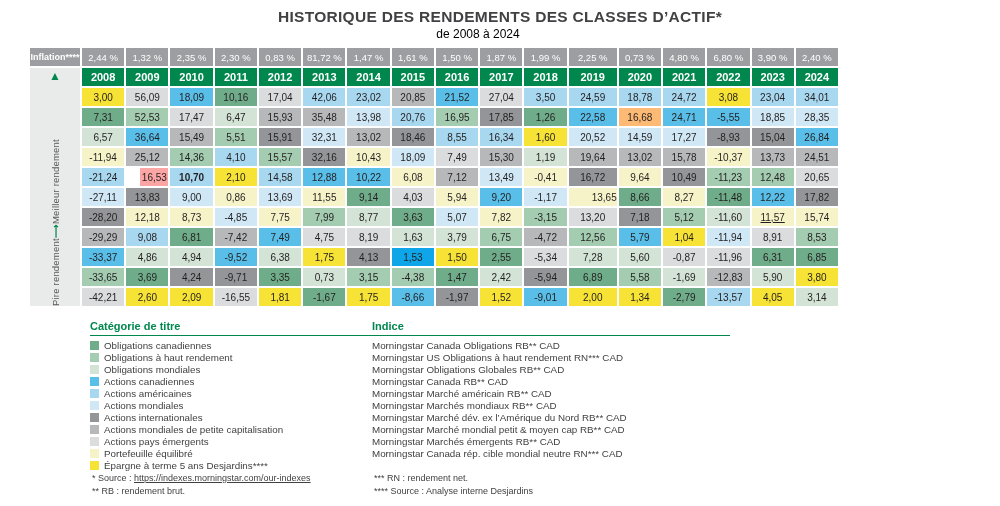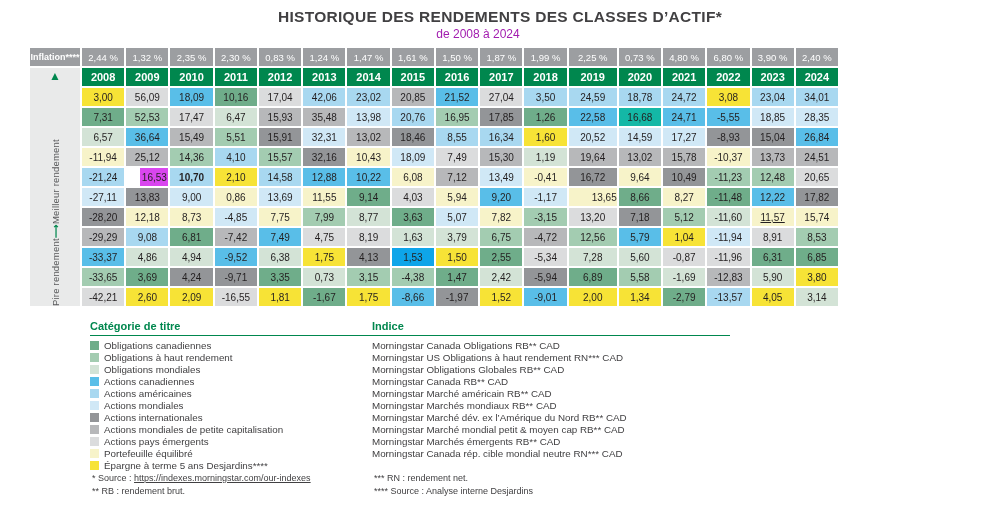--- a/index.html
+++ b/index.html
@@ -1,18 +1,18 @@
 <!DOCTYPE html>
 <html><head>
 <meta charset="utf-8">
 <style>
   html,body{margin:0;padding:0;background:#fff;}
   body{width:1000px;height:506px;position:relative;font-family:"Liberation Sans",sans-serif;color:#414042;overflow:hidden;}
   .title{position:absolute;top:8px;left:0;width:1000px;text-align:center;font-size:15.5px;font-weight:bold;letter-spacing:.3px;color:#414042;}
-  .subtitle{position:absolute;top:27px;left:0;width:956px;text-align:center;font-size:12px;color:#a21caf;}
+  .subtitle{position:absolute;top:27px;left:0;width:956px;text-align:center;font-size:12px;color:#000000;}
   .table{position:absolute;left:30px;top:48px;width:808px;display:grid;grid-template-columns:50px repeat(17,1fr);grid-auto-rows:18px;gap:2px;}
   .cell{display:flex;align-items:center;justify-content:center;font-size:10px;color:#231f20;white-space:nowrap;}
   .infl-label{background:#9c9ea1;color:#fff;font-size:9px;font-weight:bold;}
   .infl{background:#9c9ea1;color:#fff;font-size:9.5px;}
   .year{background:#00874e;color:#fff;font-weight:bold;font-size:11px;}
   .sidebar{grid-column:1;grid-row:2 / span 12;background:#e9eaea;display:flex;flex-direction:column;align-items:center;padding-top:2px;}
   .sidebar .up{color:#00874e;font-size:12px;line-height:12px;flex:0 0 auto;}
   .sidebar .vtext{flex:1;writing-mode:vertical-rl;transform:rotate(180deg);font-size:9.5px;color:#58595b;display:flex;align-items:center;white-space:nowrap;letter-spacing:.2px;}
   .vtext .ga{color:#00874e;font-weight:bold;}
   .legend{position:absolute;left:90px;top:320px;width:640px;}
@@ -33,21 +33,21 @@
 <div class="subtitle">de 2008 à 2024</div>
 
 <div class="table" id="tbl">
 
 <div class="cell infl-label">Inflation****</div>
     <div class="cell infl">2,44 %</div>
     <div class="cell infl">1,32 %</div>
     <div class="cell infl">2,35 %</div>
     <div class="cell infl">2,30 %</div>
     <div class="cell infl">0,83 %</div>
-    <div class="cell infl">1,24 %</div>
+    <div class="cell infl">81,72 %</div>
     <div class="cell infl">1,47 %</div>
     <div class="cell infl">1,61 %</div>
     <div class="cell infl">1,50 %</div>
     <div class="cell infl">1,87 %</div>
     <div class="cell infl">1,99 %</div>
     <div class="cell infl">2,25 %</div>
     <div class="cell infl">0,73 %</div>
     <div class="cell infl">4,80 %</div>
     <div class="cell infl">6,80 %</div>
     <div class="cell infl">3,90 %</div>
@@ -95,21 +95,21 @@
     <div class="cell data" style="background: rgb(219, 220, 221);">17,47</div>
     <div class="cell data" style="background: rgb(211, 227, 214);">6,47</div>
     <div class="cell data" style="background: rgb(183, 184, 186);">15,93</div>
     <div class="cell data" style="background: rgb(183, 184, 186);">35,48</div>
     <div class="cell data" style="background: rgb(208, 232, 246);">13,98</div>
     <div class="cell data" style="background: rgb(168, 216, 240);">20,76</div>
     <div class="cell data" style="background: rgb(163, 204, 177);">16,95</div>
     <div class="cell data" style="background: rgb(147, 149, 152);">17,85</div>
     <div class="cell data" style="background: rgb(111, 173, 138);">1,26</div>
     <div class="cell data" style="background: rgb(89, 190, 232);">22,58</div>
-    <div class="cell data" style="background: #14b8a6;">16,68</div>
+    <div class="cell data" style="background: #fdba74;">16,68</div>
     <div class="cell data" style="background: rgb(89, 190, 232);">24,71</div>
     <div class="cell data" style="background: rgb(89, 190, 232);">-5,55</div>
     <div class="cell data" style="background: rgb(208, 232, 246);">18,85</div>
     <div class="cell data" style="background: rgb(208, 232, 246);">28,35</div>
     <div class="cell data" style="background: rgb(211, 227, 214);">6,57</div>
     <div class="cell data" style="background: rgb(89, 190, 232);">36,64</div>
     <div class="cell data" style="background: rgb(183, 184, 186);">15,49</div>
     <div class="cell data" style="background: rgb(163, 204, 177);">5,51</div>
     <div class="cell data" style="background: rgb(147, 149, 152);">15,91</div>
     <div class="cell data" style="background: rgb(208, 232, 246);">32,31</div>
@@ -135,21 +135,21 @@
     <div class="cell data" style="background: rgb(219, 220, 221);">7,49</div>
     <div class="cell data" style="background: rgb(183, 184, 186);">15,30</div>
     <div class="cell data" style="background: rgb(211, 227, 214);">1,19</div>
     <div class="cell data" style="background: rgb(183, 184, 186);">19,64</div>
     <div class="cell data" style="background: rgb(183, 184, 186);">13,02</div>
     <div class="cell data" style="background: rgb(183, 184, 186);">15,78</div>
     <div class="cell data" style="background: rgb(247, 243, 201);">-10,37</div>
     <div class="cell data" style="background: rgb(183, 184, 186);">13,73</div>
     <div class="cell data" style="background: rgb(183, 184, 186);">24,51</div>
     <div class="cell data" style="background: rgb(168, 216, 240);">-21,24</div>
-    <div class="cell data" style="background: #d946ef; margin-left: 14px;">16,53</div>
+    <div class="cell data" style="background: #fca5a5; margin-left: 14px;">16,53</div>
     <div class="cell data" style="background: rgb(168, 216, 240); font-weight: bold;">10,70</div>
     <div class="cell data" style="background: rgb(247, 227, 54);">2,10</div>
     <div class="cell data" style="background: rgb(168, 216, 240);">14,58</div>
     <div class="cell data" style="background: rgb(89, 190, 232);">12,88</div>
     <div class="cell data" style="background: rgb(89, 190, 232);">10,22</div>
     <div class="cell data" style="background: rgb(247, 243, 201);">6,08</div>
     <div class="cell data" style="background: rgb(183, 184, 186);">7,12</div>
     <div class="cell data" style="background: rgb(208, 232, 246);">13,49</div>
     <div class="cell data" style="background: rgb(247, 243, 201);">-0,41</div>
     <div class="cell data" style="background: rgb(147, 149, 152);">16,72</div>

